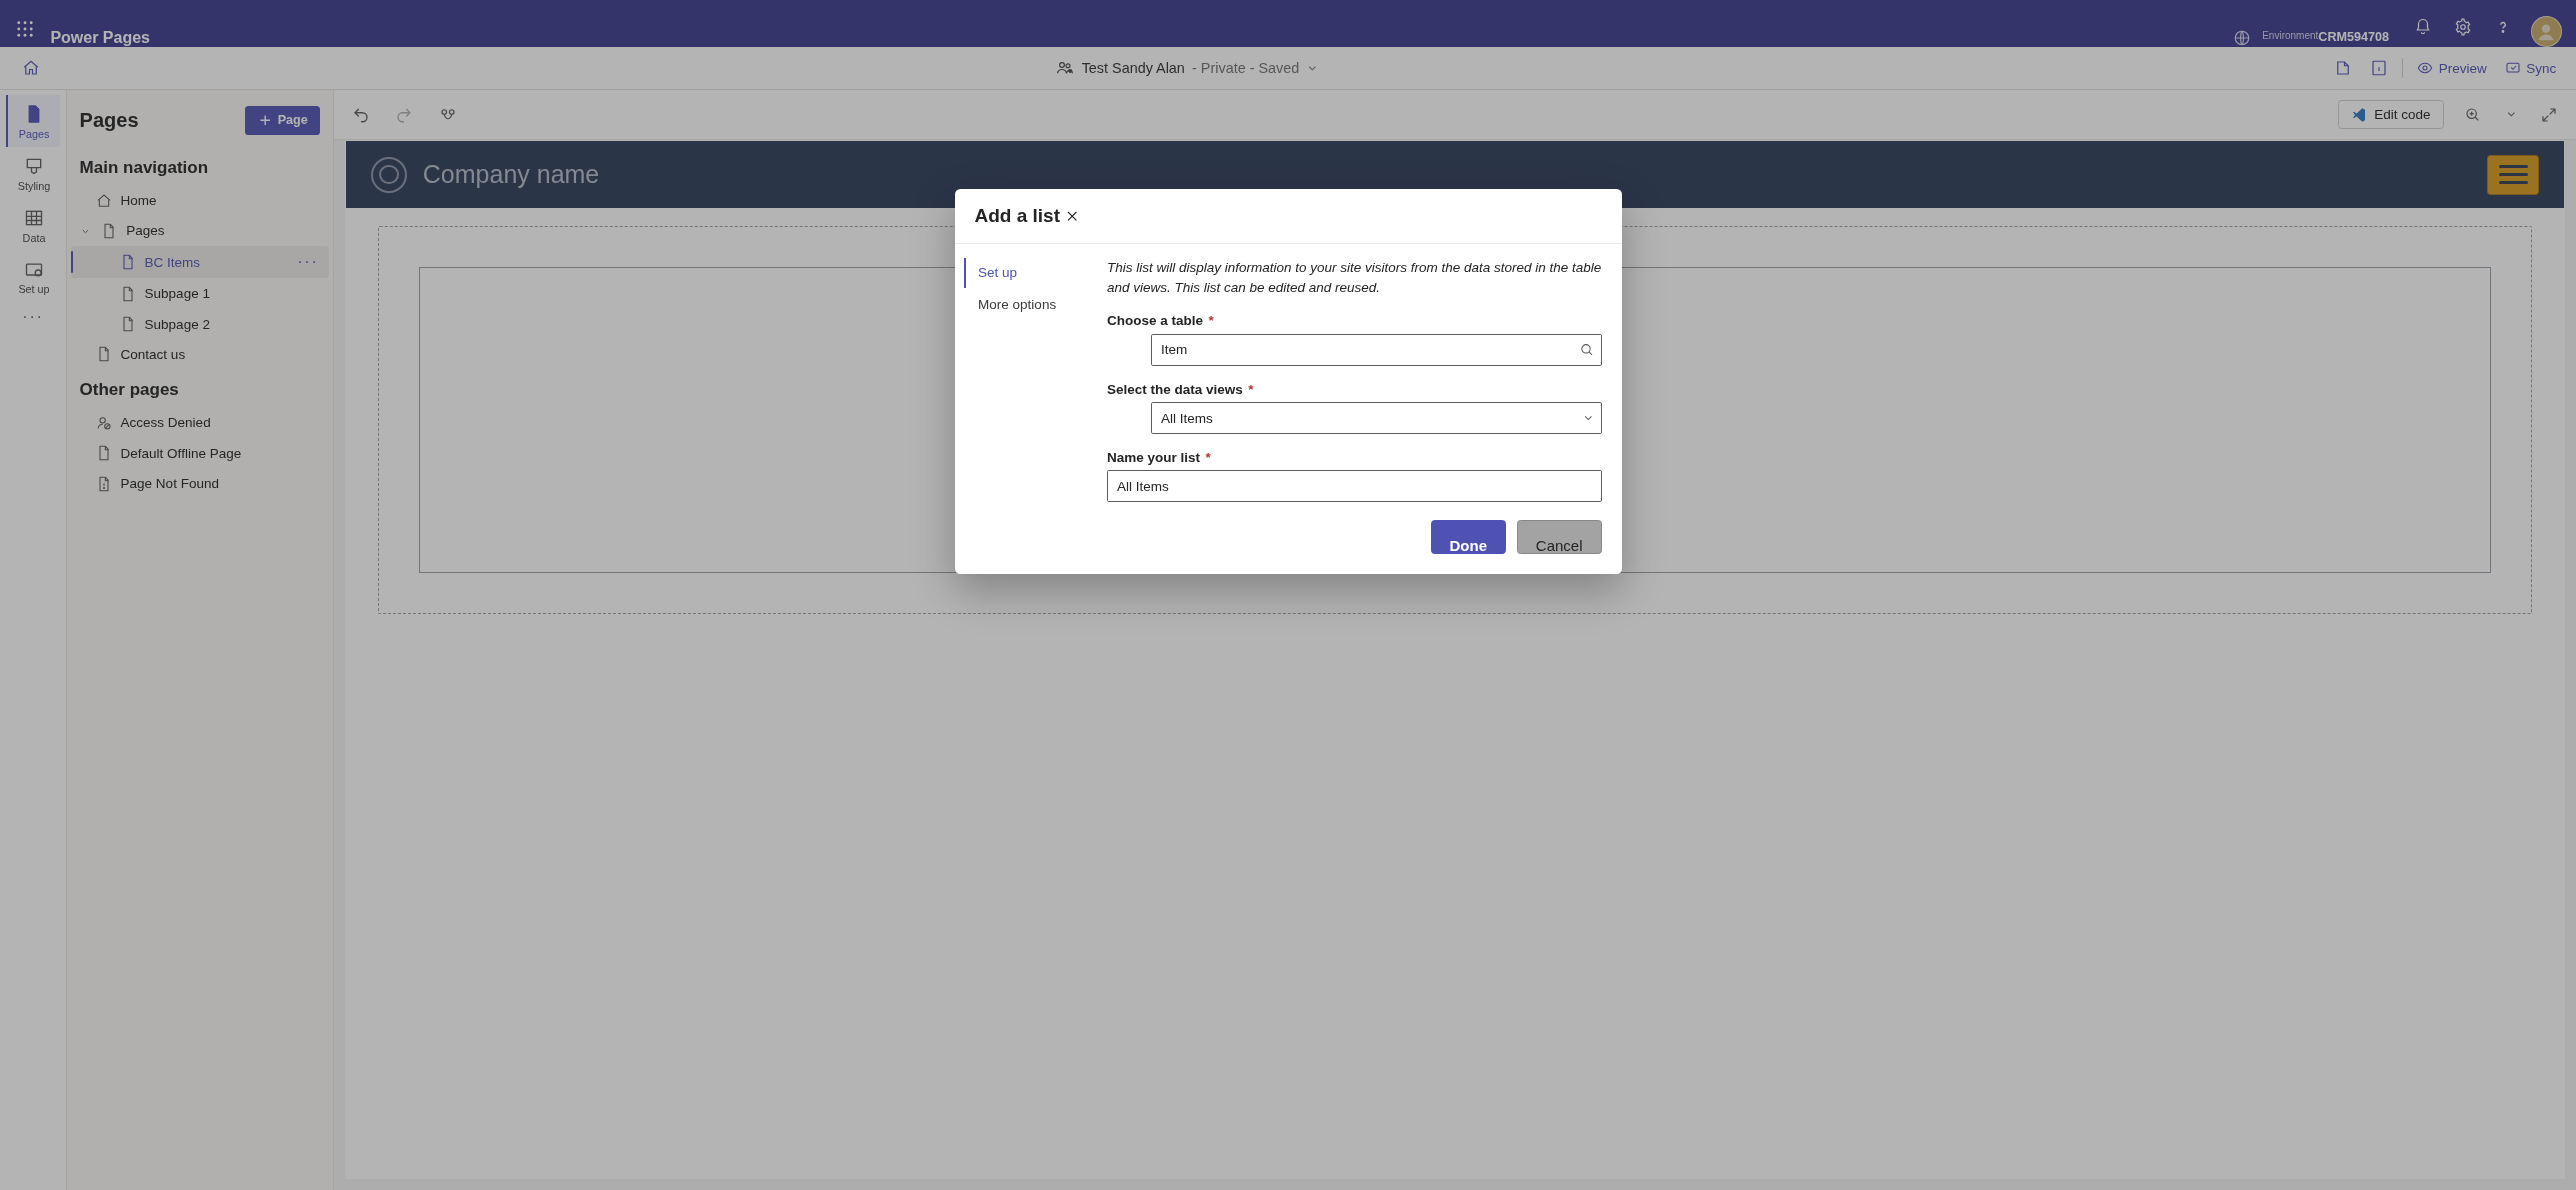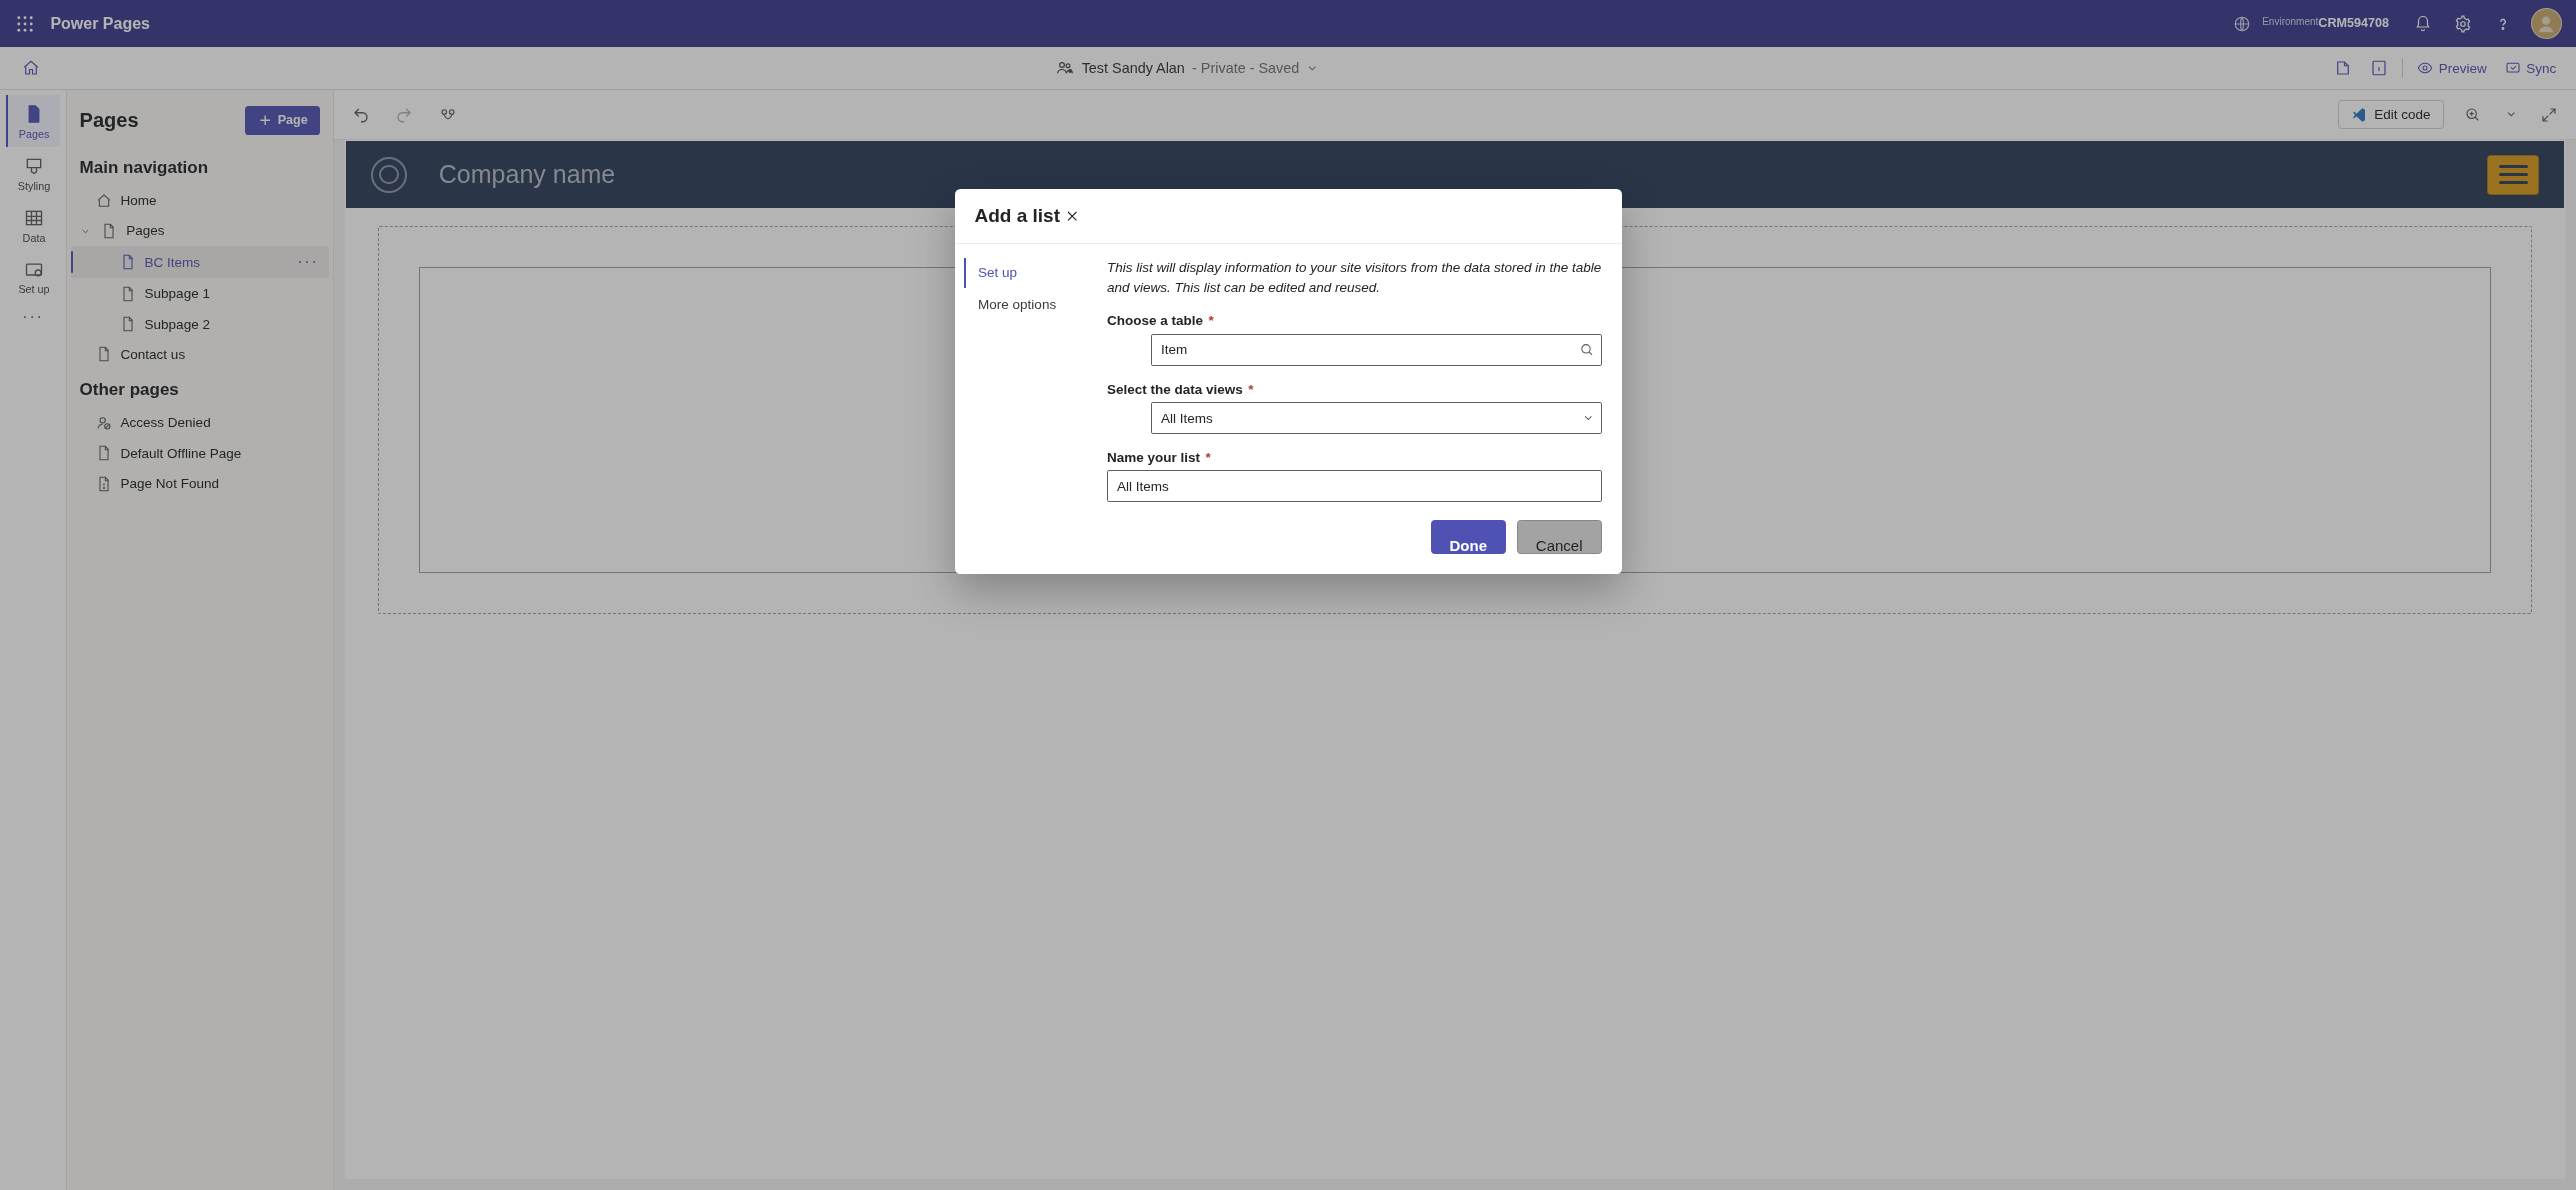--- a/index.html
+++ b/index.html
@@ -5,21 +5,21 @@
     * { box-sizing: border-box; margin: 0; padding: 0; font-family: "Segoe UI", -apple-system, sans-serif; }
     html, body { width: 100%; height: 100%; overflow: hidden; }
     body { background: #faf9f8; position: relative; }
 
     
     .topbar {
       height: 47px;
       background: #3b3b8f;
       color: #fff;
       display: flex;
-      align-items: center;
+      align-items: flex-end;
       padding: 0 7.2px;
     }
     .topbar .waffle { width: 36px; height: 36px; display:flex;align-items:center;justify-content:center; cursor:pointer; }
     .topbar .brand { font-size: 16px; font-weight: 600; margin-left: 7.2px; }
     .topbar .spacer { flex: 1; }
     .topbar .env-block { display:flex; align-items:center; gap:10.8px; margin-right:14.4px; }
     .topbar .env-text { display:flex; flex-direction:row; line-height:1.2; }
     .topbar .env-text .lbl { font-size: 10px; color: #d7d7ec; }
     .topbar .env-text .val { font-size: 12.6px; font-weight:600; }
     .topbar .icon-btn { width: 40px; height: 40px; display:flex;align-items:center;justify-content:center; cursor:pointer;}
@@ -68,21 +68,21 @@
     
     .canvas { flex:1; background:#f5f5f5; display:flex; flex-direction:column;}
     .canvas .toolbar{ height:50px; background:#fff; border-bottom:0.9px solid #eceae8; display:flex; align-items:center; padding:0 12.6px; gap:14.4px;}
     .canvas .toolbar .tb-btn{ width:29px; height:29px; display:flex; align-items:center; justify-content:center; cursor:pointer; color:#5b5b5b;}
     .canvas .toolbar .tb-spacer{ flex:1;}
     .canvas .toolbar .edit-code{ display:flex; align-items:center; gap:7.2px; border:0.9px solid #d0d0d0; padding:5.4px 12.6px; border-radius:3.6px; cursor:pointer; color:#242424; font-size:13.5px;}
     .canvas .toolbar .edit-code .vsc{ color:#2b77c0;}
     .canvas .stage{ flex:1; position:relative; padding:0 10.8px 10.8px 10.8px; overflow:hidden;}
     .canvas .stage .site-frame{ border:0.9px solid transparent; background:#fff; height:100%; display:flex; flex-direction:column;}
     .canvas .stage .site-header{ height:67px; background:#2d3c5a; display:flex; align-items:center; padding:0 25px; justify-content:space-between;}
-    .canvas .stage .site-header .brand{ display:flex; align-items:center; gap:32px; color:#c2c8d3;}
+    .canvas .stage .site-header .brand{ display:flex; align-items:center; gap:16px; color:#c2c8d3;}
     .canvas .stage .site-header .brand .logo{ width:36px; height:36px; border:2.7px solid #8e97a8; border-radius:50%; position:relative;}
     .canvas .stage .site-header .brand .logo::after{ content:""; position:absolute; inset:6.3px; border:2.7px solid #8e97a8; border-radius:50%;}
     .canvas .stage .site-header .brand .name{ font-size:25px; color:#b6bdc9;}
     .canvas .stage .site-header .burger{ width:52px; height:40px; background:#d99a1b; border:0.9px solid #a87817; border-radius:3.6px; display:flex; flex-direction:column; justify-content:center; align-items:center; gap:5.4px; cursor:pointer;}
     .canvas .stage .site-header .burger span{ width:29px; height:2.7px; background:#2d3c5a; border-radius:1.8px;}
     .canvas .stage .body-area{ flex:1; padding:18px 32px;}
     .canvas .stage .slot-outer{ border:0.9px dashed #9aa0a8; padding:40px; border-radius:1.8px;}
     .canvas .stage .slot-inner{ border:0.9px solid #9aa0a8; height:306px;}
 
     

